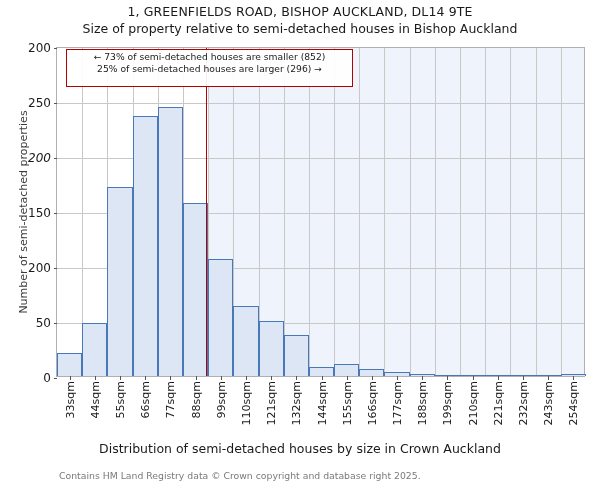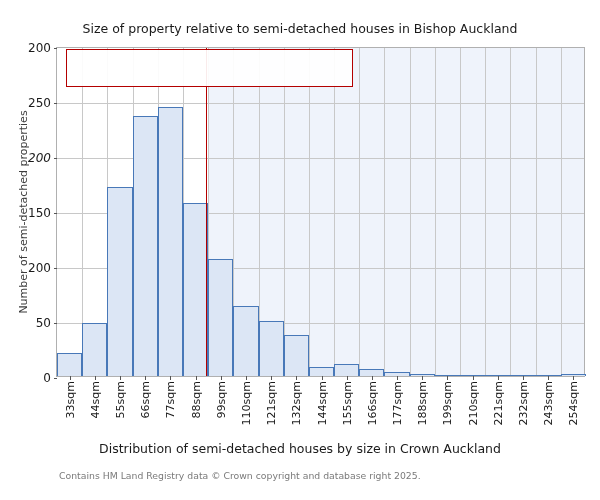--- a/index.html
+++ b/index.html
@@ -119,20 +119,21 @@
   .footer {
     position: absolute; left: 59px; top: 470px;
     font-size: 9.3px; line-height: 11.6px; color: #7a7a7a;
   }
 </style>
 </head>
 <body>
 
 <div id="root">
 
+  <div class="title-1">1, GREENFIELDS ROAD, BISHOP AUCKLAND, DL14 9TE</div>
   <div class="title-2">Size of property relative to semi-detached houses in Bishop Auckland</div>
 
   <div class="plot">
     <div id="shade" class="shade" style="left: 151.143px; right: 0px; background: rgb(239, 243, 251);"></div>
     <div id="grid-h">
         <div class="gridline-h" style="top: 275px;"></div>
         <div class="gridline-h" style="top: 220px;"></div>
         <div class="gridline-h" style="top: 165px;"></div>
         <div class="gridline-h" style="top: 110px;"></div>
         <div class="gridline-h" style="top: 55px;"></div>
@@ -240,20 +241,22 @@
         <div class="xtickmark" style="left: 466.024px;"></div>
         <div class="xtick" style="left: 491.214px;">243sqm</div>
         <div class="xtickmark" style="left: 491.214px;"></div>
         <div class="xtick" style="left: 516.405px;">254sqm</div>
         <div class="xtickmark" style="left: 516.405px;"></div>
       </div>
     <div class="ylabel">Number of semi-detached properties</div>
   </div>
 
   <div class="annot">
+    <div>← 73% of semi-detached houses are smaller (852)</div>
+    <div>25% of semi-detached houses are larger (296) →</div>
   </div>
 
   <div class="xlabel">Distribution of semi-detached houses by size in Crown Auckland</div>
 
   <div class="footer">
     <div>Contains HM Land Registry data © Crown copyright and database right 2025.</div>
   </div>
 
 </div>
 

